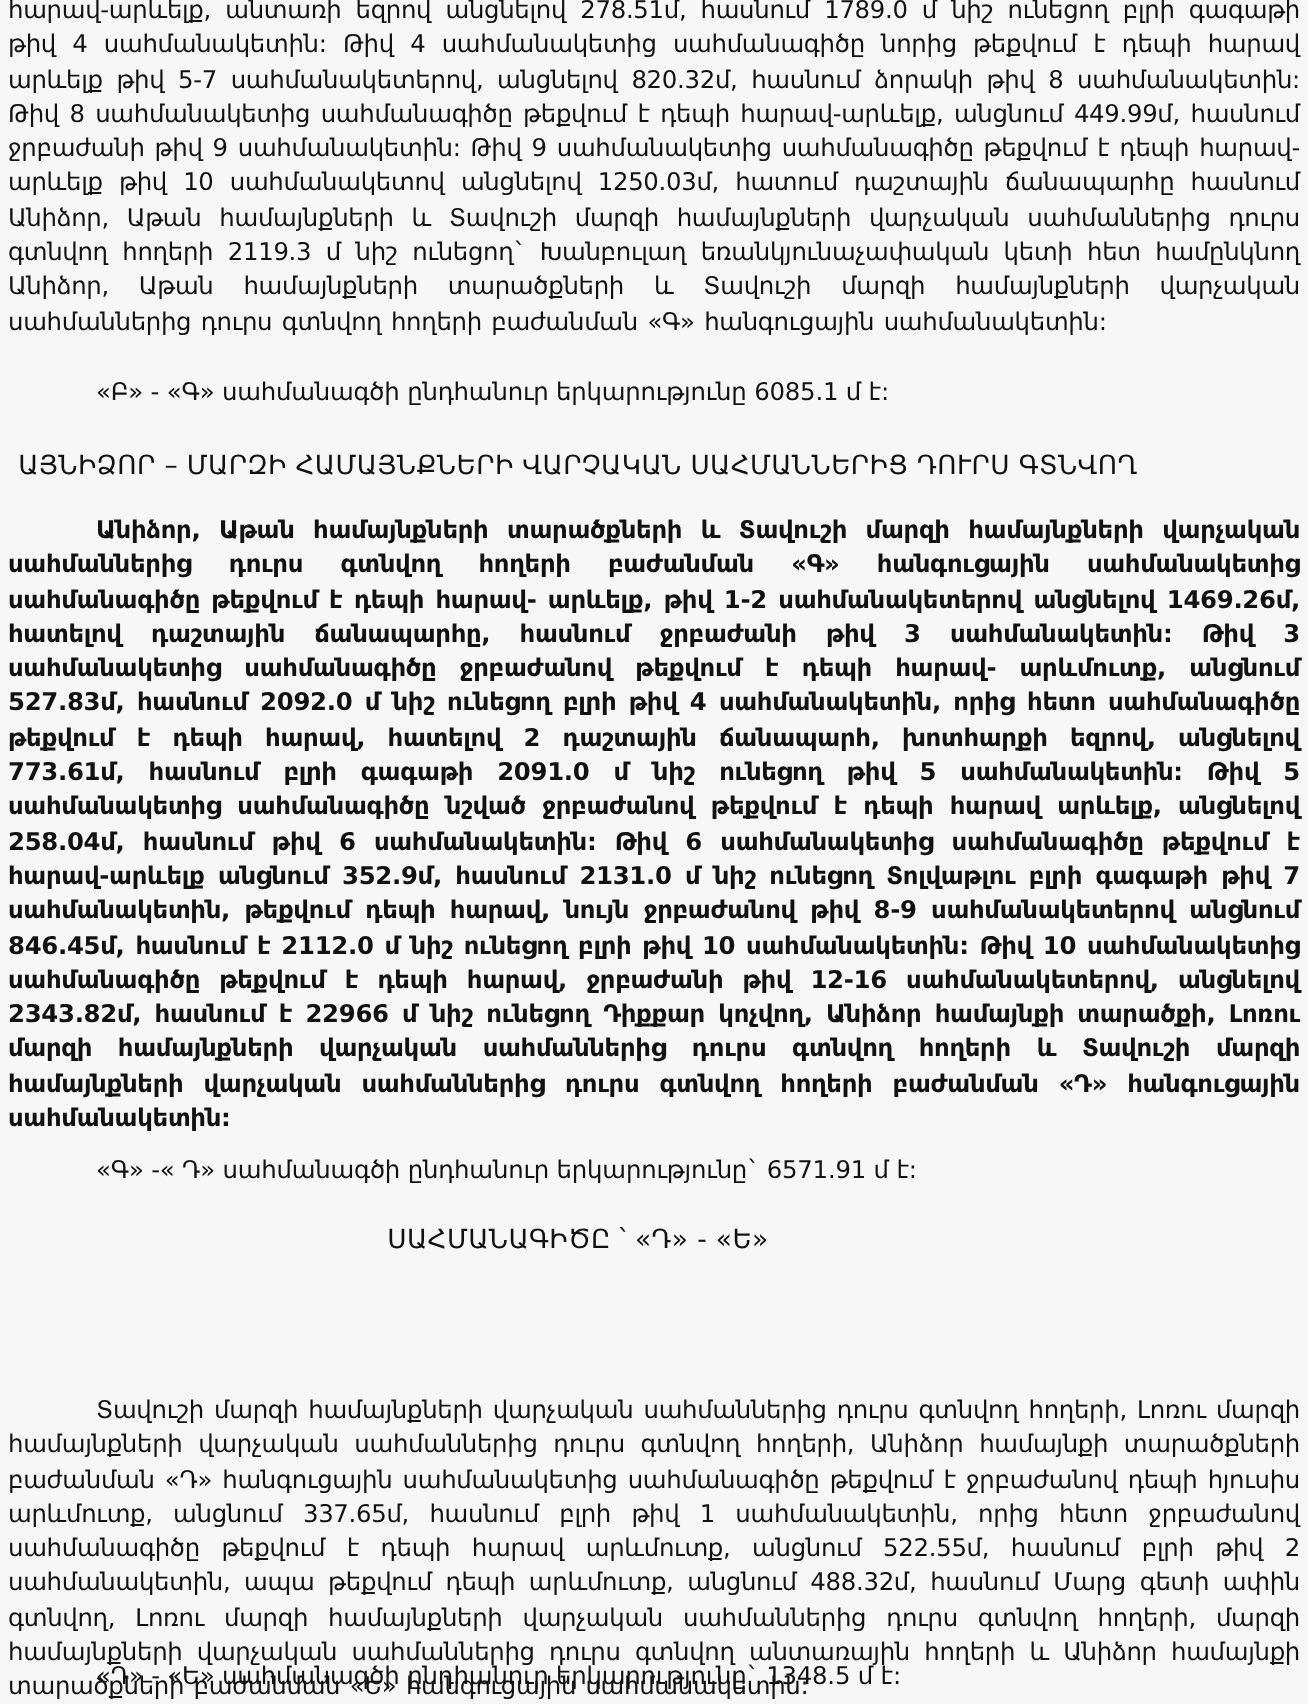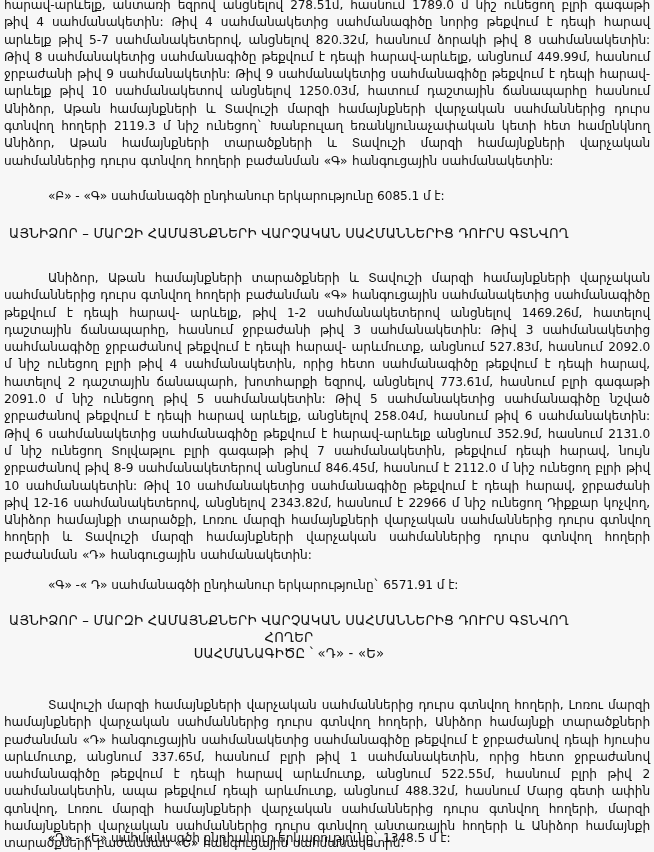--- a/index.html
+++ b/index.html
@@ -35,27 +35,26 @@
 
 <div class="page">
 
   <p class="para" style="top:-3px; margin:0;">հարավ-արևելք, անտառի եզրով անցնելով 278.51մ, հասնում 1789.0 մ նիշ ունեցող բլրի գագաթի թիվ 4 սահմանակետին: Թիվ 4 սահմանակետից սահմանագիծը նորից թեքվում է դեպի հարավ արևելք թիվ 5-7 սահմանակետերով, անցնելով 820.32մ, հասնում ձորակի թիվ 8 սահմանակետին: Թիվ 8 սահմանակետից սահմանագիծը թեքվում է դեպի հարավ-արևելք, անցնում 449.99մ, հասնում ջրբաժանի թիվ 9 սահմանակետին: Թիվ 9 սահմանակետից սահմանագիծը թեքվում է դեպի հարավ-արևելք թիվ 10 սահմանակետով անցնելով 1250.03մ, հատում դաշտային ճանապարհը հասնում Անիձոր, Աթան համայնքների և Տավուշի մարզի համայնքների վարչական սահմաններից դուրս գտնվող հողերի 2119.3 մ նիշ ունեցող` Խանբուլաղ եռանկյունաչափական կետի հետ համընկնող Անիձոր, Աթան համայնքների տարածքների և Տավուշի մարզի համայնքների վարչական սահմաններից դուրս գտնվող հողերի բաժանման «Գ» հանգուցային սահմանակետին:</p>
   <div class="total" style="top:188px;">«Բ» - «Գ» սահմանագծի ընդհանուր երկարությունը 6085.1 մ է:</div>
 
   <div class="heading" style="top:226px;">
     <span class="line">ԱՅՆԻՁՈՐ – ՄԱՐԶԻ ՀԱՄԱՅՆՔՆԵՐԻ ՎԱՐՉԱԿԱՆ ՍԱՀՄԱՆՆԵՐԻՑ ԴՈՒՐՍ ԳՏՆՎՈՂ</span>
   </div>
 
-  <div class="para" style="top:270px;">
+  <div class="para" style="top:257px;font-weight:bold;">
     <span class="indent"></span><span>Անիձոր, Աթան համայնքների տարածքների և Տավուշի մարզի համայնքների վարչական սահմաններից դուրս գտնվող հողերի բաժանման «Գ» հանգուցային սահմանակետից սահմանագիծը թեքվում է դեպի հարավ- արևելք, թիվ 1-2 սահմանակետերով անցնելով 1469.26մ, հատելով դաշտային ճանապարհը, հասնում ջրբաժանի թիվ 3 սահմանակետին: Թիվ 3 սահմանակետից սահմանագիծը ջրբաժանով թեքվում է դեպի հարավ- արևմուտք, անցնում 527.83մ, հասնում 2092.0 մ նիշ ունեցող բլրի թիվ 4 սահմանակետին, որից հետո սահմանագիծը թեքվում է դեպի հարավ, հատելով 2 դաշտային ճանապարհ, խոտհարքի եզրով, անցնելով 773.61մ, հասնում բլրի գագաթի 2091.0 մ նիշ ունեցող թիվ 5 սահմանակետին: Թիվ 5 սահմանակետից սահմանագիծը նշված ջրբաժանով թեքվում է դեպի հարավ արևելք, անցնելով 258.04մ, հասնում թիվ 6 սահմանակետին: Թիվ 6 սահմանակետից սահմանագիծը թեքվում է հարավ-արևելք անցնում 352.9մ, հասնում 2131.0 մ նիշ ունեցող Տոլվաթլու բլրի գագաթի թիվ 7 սահմանակետին, թեքվում դեպի հարավ, նույն ջրբաժանով թիվ 8-9 սահմանակետերով անցնում 846.45մ, հասնում է 2112.0 մ նիշ ունեցող բլրի թիվ 10 սահմանակետին: Թիվ 10 սահմանակետից սահմանագիծը թեքվում է  դեպի հարավ, ջրբաժանի թիվ 12-16 սահմանակետերով, անցնելով 2343.82մ, հասնում է 22966 մ նիշ ունեցող Դիքքար կոչվող, Անիձոր համայնքի տարածքի, Լոռու մարզի համայնքների վարչական սահմաններից դուրս գտնվող հողերի և Տավուշի մարզի համայնքների վարչական սահմաններից դուրս գտնվող հողերի բաժանման «Դ» հանգուցային սահմանակետին:</span>
   </div>
   <div class="total" style="top:577px;text-align:center;">«Գ» -« Դ»  սահմանագծի ընդհանուր երկարությունը`  6571.91  մ է:</div>
 
   <div class="heading" style="top:613px;">
-    <span class="line">ԱՅՆԻՁՈՐ – ՄԱՐԶԻ ՀԱՄԱՅՆՔՆԵՐԻ ՎԱՐՉԱԿԱՆ ՍԱՀՄԱՆՆԵՐԻՑ ԴՈՒՐՍ ԳՏՆՎՈՂ ՀՈՂԵՐ</span>
     <span class="line">ՍԱՀՄԱՆԱԳԻԾԸ       ՝ «Դ» - «Ե»</span>
   </div>
 
   <div class="para" style="top:697px;">
     <span class="indent"></span><span>Տավուշի մարզի համայնքների վարչական սահմաններից դուրս գտնվող հողերի, Լոռու մարզի համայնքների վարչական սահմաններից դուրս գտնվող հողերի, Անիձոր համայնքի տարածքների բաժանման «Դ» հանգուցային սահմանակետից սահմանագիծը թեքվում է ջրբաժանով դեպի հյուսիս արևմուտք, անցնում  337.65մ, հասնում բլրի թիվ 1 սահմանակետին, որից հետո ջրբաժանով սահմանագիծը թեքվում է դեպի հարավ արևմուտք, անցնում 522.55մ, հասնում բլրի թիվ 2 սահմանակետին, ապա թեքվում դեպի արևմուտք, անցնում 488.32մ, հասնում Մարց գետի ափին գտնվող, Լոռու մարզի համայնքների վարչական սահմաններից դուրս գտնվող հողերի, մարզի համայնքների վարչական սահմաններից դուրս գտնվող անտառային հողերի և Անիձոր համայնքի տարածքների բաժանման «Ե» հանգուցային սահմանակետին:</span>
   </div>
   <div class="total" style="top:830px;">«Դ» - «Ե» սահմանագծի ընդհանուր երկարությունը` 1348.5 մ է:</div>
 
 </div>
 

